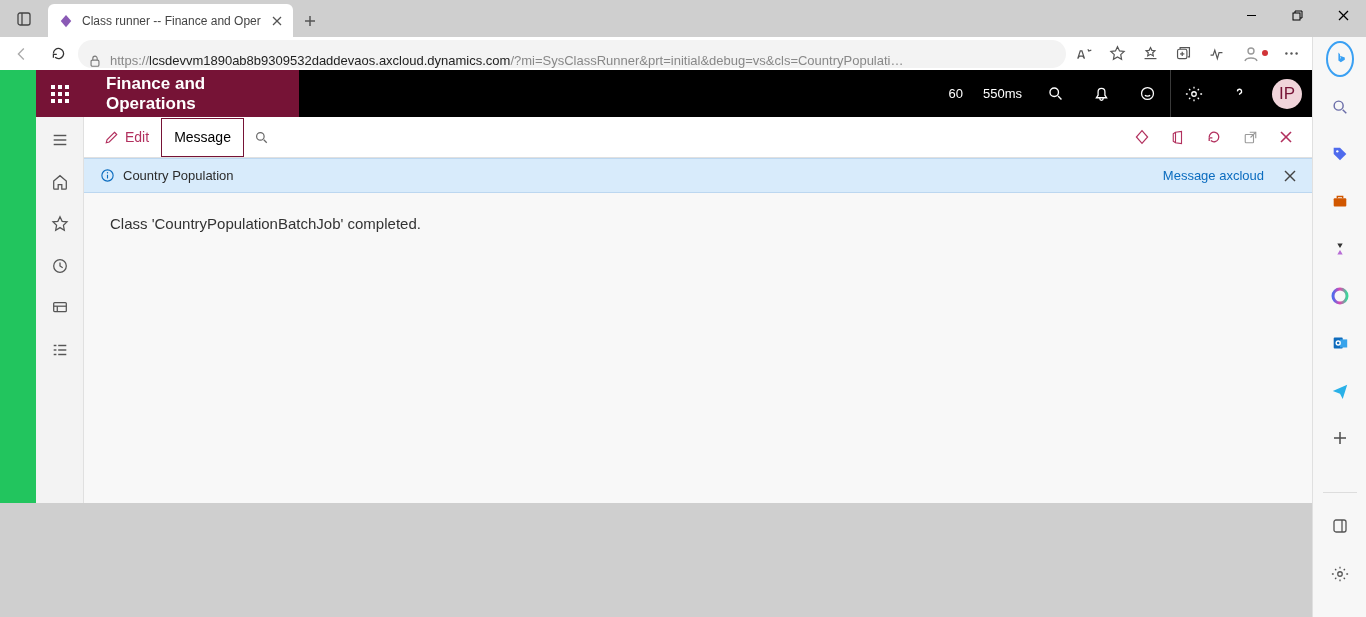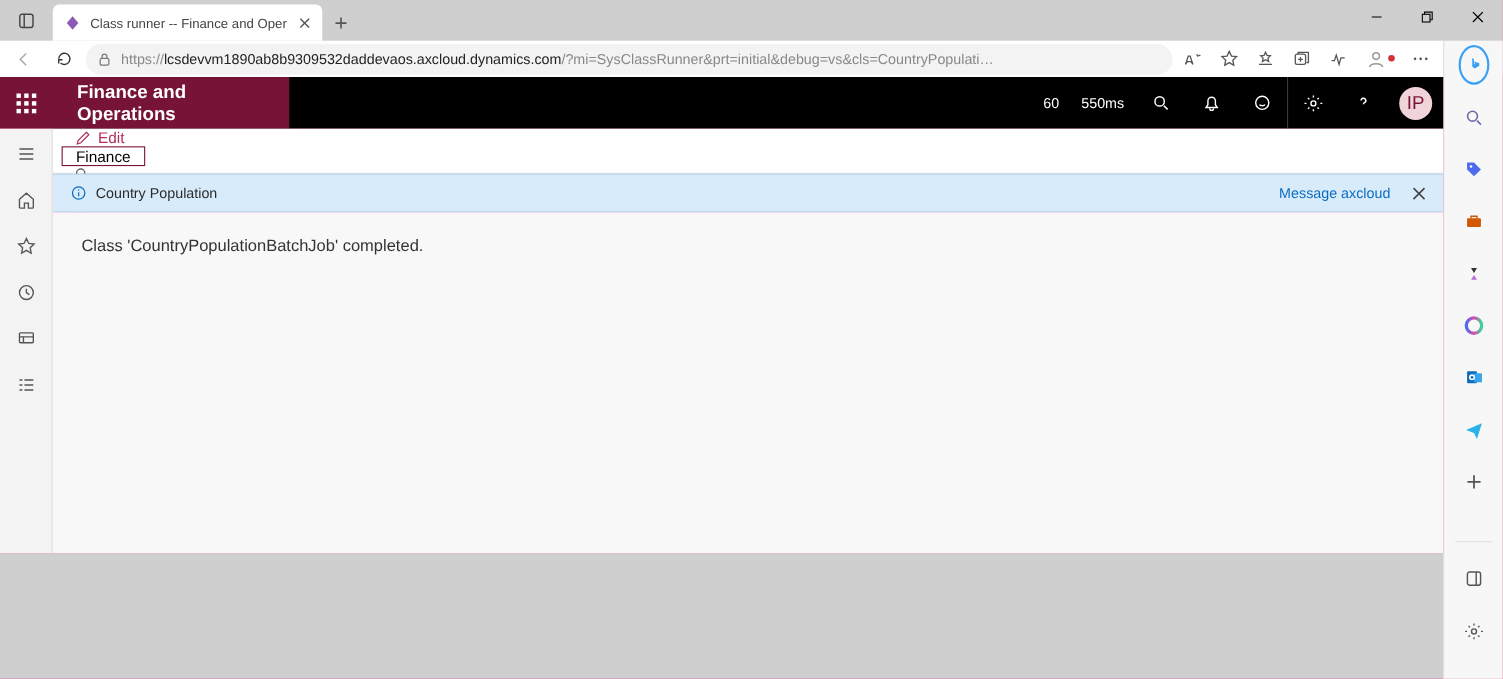--- a/index.html
+++ b/index.html
@@ -29,21 +29,21 @@
   .window-controls { position:absolute; right:0; top:0; height:30px; display:flex; }
   .window-controls div { width:46px; height:30px; display:flex; align-items:center; justify-content:center; color:#000; cursor:pointer; }
 
   .addr-row {
     position:absolute; left:0; top:37px; width:1312px; height:33px; background:#fff;
     display:flex; align-items:center; padding:0 6px; gap:4px;
   }
   .nav-btn { width:32px; height:28px; display:flex; align-items:center; justify-content:center; color:#777; }
   .nav-btn.active { color:#333; }
   .addr-bar {
-    flex:1; height:28px; background:#f3f3f3; border-radius:14px; display:flex; align-items:center;
+    flex:1; height:28px; background:#f3f3f3; border-radius:14px; display:flex; align-items:flex-end;
     padding:0 10px; gap:8px; font-size:13px; color:#888;
   }
   .addr-bar .url-host { color:#222; }
   .addr-icons { display:flex; align-items:center; gap:16px; padding:0 6px; }
   .addr-icons span { color:#555; cursor:pointer; display:flex; align-items:center; position:relative; }
   .profile-dot { position:absolute; top:-1px; right:-1px; width:6px; height:6px; border-radius:3px; background:#d13438; }
 
   .edge-sidebar {
     position:absolute; right:0; top:37px; width:54px; height:580px;
     background:#f7f7f7; border-left:1px solid #e0e0e0; display:flex; flex-direction:column; align-items:center;
@@ -51,21 +51,21 @@
   }
   .edge-sidebar .sb-item { width:28px; height:28px; display:flex; align-items:center; justify-content:center; cursor:pointer; }
   .edge-sidebar .spacer { flex:1; }
   .bing-circle {
     width:36px; height:36px; border:2px solid #3aa0f3; border-radius:50%; display:flex;
     align-items:center; justify-content:center;
   }
 
   
   .app {
-    position:absolute; left:0; top:70px; width:1312px; height:433px; background:#ec4899; display:flex;
+    position:absolute; left:0; top:70px; width:1312px; height:433px; background:#22c55e; display:flex;padding-left:36px;
   }
 
   .left-rail {
     width:48px; background:#f3f3f3; border-right:1px solid #e0e0e0; display:flex; flex-direction:column;
     align-items:center; padding-top:14px; gap:24px;
   }
   .left-rail-header {
     width:48px; height:47px; background:#761336; display:flex; align-items:center; justify-content:center;
   }
   .left-rail svg { color:#555; }
@@ -82,21 +82,21 @@
     font-size:17px; font-weight:600;
   }
   .top-black .right { margin-left:auto; display:flex; align-items:center; height:47px; }
   .top-black .stat { font-size:13px; padding:0 10px; }
   .top-icon { width:46px; height:47px; display:flex; align-items:center; justify-content:center; cursor:pointer; color:#fff; }
   .top-icon.sep { border-left:1px solid #3a3a3a; }
   .avatar { width:30px; height:30px; border-radius:15px; background:#f0d4da; color:#761336;
             display:flex; align-items:center; justify-content:center; font-size:17px; font-weight:400; margin:0 10px; }
 
   .action-bar {
-    height:41px; background:#fff; border-bottom:1px solid #e0e0e0; display:flex; align-items:flex-start; padding:0 8px;flex-direction:column;
+    height:41px; background:#fff; border-bottom:1px solid #e0e0e0; display:flex; align-items:center; padding:0 8px;
   }
   .ab-btn {
     height:39px; padding:0 12px; display:flex; align-items:center; gap:6px; font-size:14px; color:#333;
     cursor:pointer;
   }
   .ab-btn.edit { color:#b2305e; }
   .ab-btn.options { border:1px solid #761336; color:#000; }
   .ab-spacer { flex:1; }
   .ab-icon { width:36px; height:39px; display:flex; align-items:center; justify-content:center; color:#b2305e; cursor:pointer; }
   .ab-icon.gray { color:#9a9a9a; }
@@ -418,21 +418,21 @@
     </div>
 
     <div class="action-bar">
       <div class="ab-btn edit">
         <svg width="15" height="15" viewBox="0 0 20 20" stroke="#b2305e" fill="none" stroke-width="1.5">
             <path d="M14 3l3 3L7 16l-4 1 1-4z"></path>
           </svg>
         <span>Edit</span>
       </div>
       <div class="ab-btn options">
-        <span>Finance</span>
+        <span>Message</span>
       </div>
       <div class="ab-icon">
         <svg width="15" height="15" viewBox="0 0 20 20" stroke="#666" fill="none" stroke-width="1.6">
             <circle cx="8.5" cy="8.5" r="5"></circle>
             <line x1="13" y1="13" x2="17" y2="17"></line>
           </svg>
       </div>
       <div class="ab-spacer"></div>
       <div class="ab-icon">
           <svg width="16" height="16" viewBox="0 0 20 20" stroke="#b2305e" fill="none" stroke-width="1.5">

